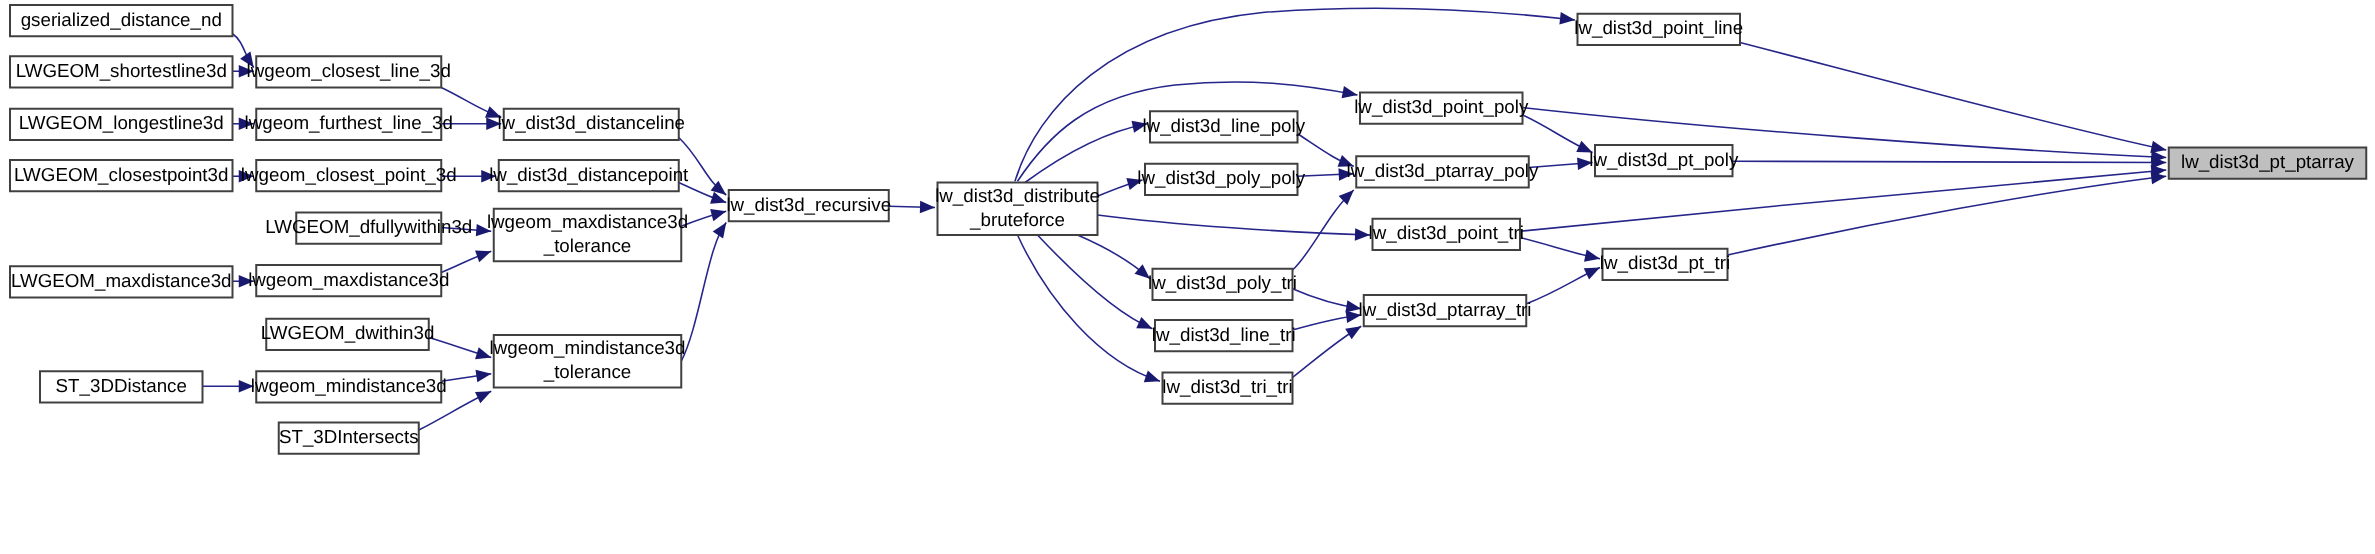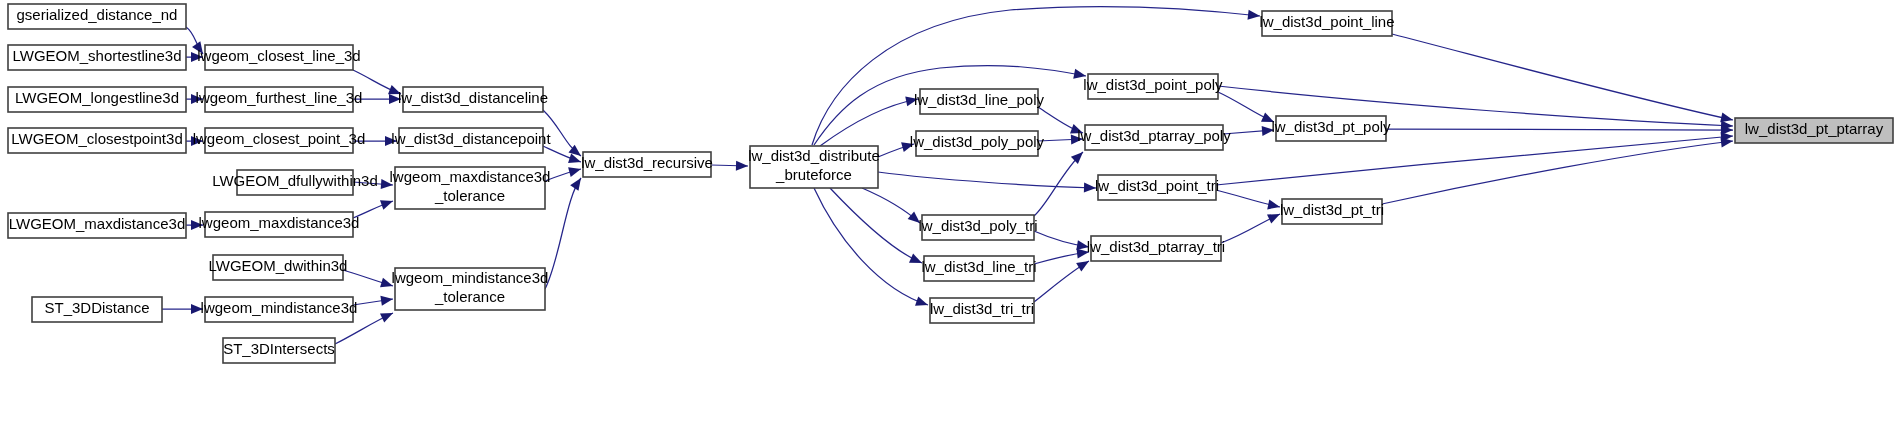--- a/index.html
+++ b/index.html
@@ -7,21 +7,20 @@
     padding: 0;
     background: #ffffff;
   }
   #canvas {
     position: relative;
     width: 1900px;
     height: 443px;
     background: #ffffff;
     font-family: "Liberation Sans", sans-serif;
     overflow: hidden;
-    border-radius: 12px;
   }
   svg#graph {
     position: absolute;
     left: 0;
     top: 0;
     width: 1900px;
     height: 443px;
     display: block;
   }
   .nodebox {

